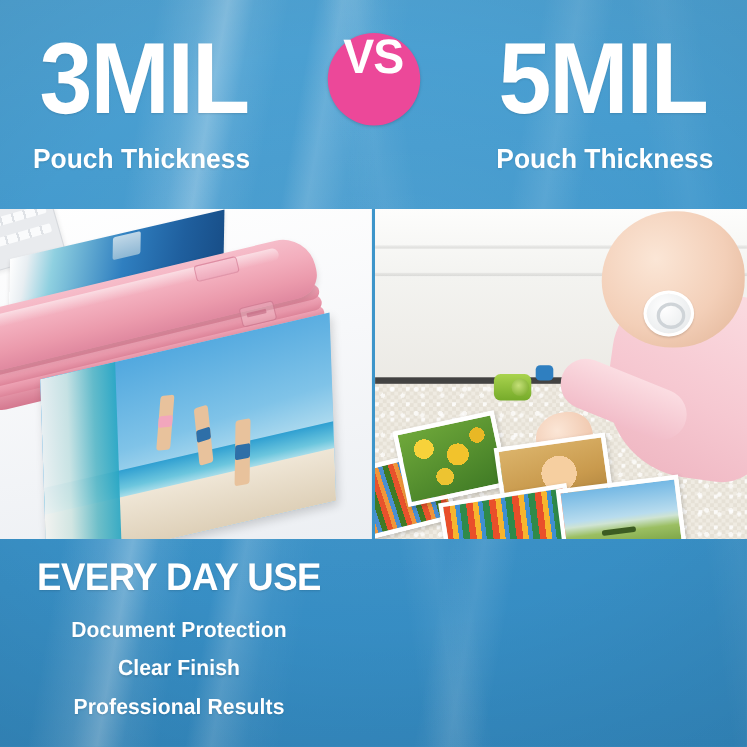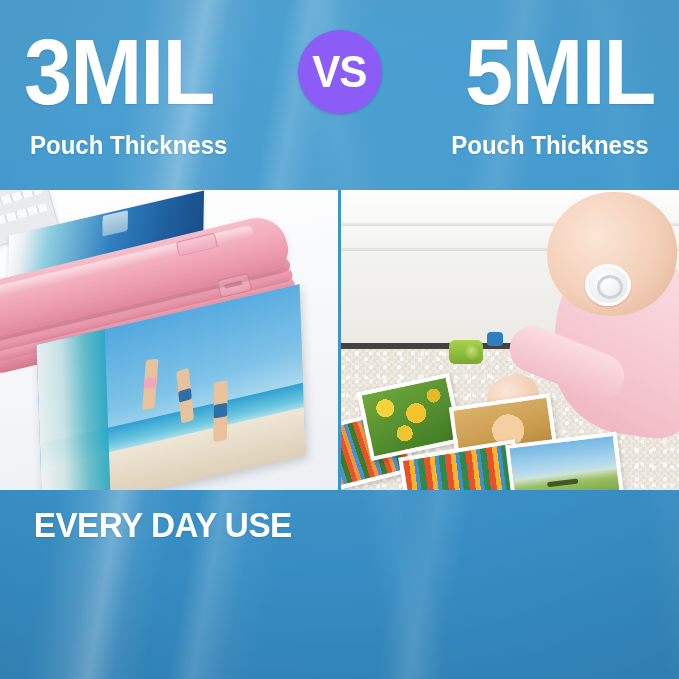--- a/index.html
+++ b/index.html
@@ -69,43 +69,43 @@
     left: 0; top: 0;
     width: 679px; height: 190px;
   }
   .hdr-row {
     position: absolute;
     left: 0; top: 24px;
     width: 679px; height: 96px;
     display: flex;
     align-items: center;
     justify-content: space-between;
-    padding: 0 24px;
+    padding: 0 36px;
     box-sizing: border-box;
   }
   .mil {
     font-family: "Liberation Sans", sans-serif;
     font-weight: bold;
     font-size: 92px;
     line-height: 96px;
     color: #ffffff;
     letter-spacing: -2px;
     transform: scaleX(0.94);
     white-space: nowrap;
     text-shadow: 0 1px 2px rgba(0,0,0,0.13);
   }
   .mil-left  { transform-origin: left center;  }
   .mil-right { transform-origin: right center; }
 
   .vs-badge {
     width: 84px; height: 84px;
     border-radius: 50%;
-    background: #8b5cf6;
+    background: #ec4899;
     display: flex;
-    align-items: center;
+    align-items: flex-start;
     justify-content: center;
     flex: 0 0 auto;
     box-shadow: 0 1px 3px rgba(0,0,0,0.18);
   }
   .vs-badge span {
     font-family: "Liberation Sans", sans-serif;
     font-weight: bold;
     font-size: 44px;
     line-height: 44px;
     color: #ffffff;
@@ -552,19 +552,24 @@
       <div class="card card-landscape"></div>
     </div>
 
   </div>
 
   <div class="footer">
     <div class="foot-cols">
 
       <div class="foot-col left">
         <div class="foot-title">EVERY DAY USE</div>
+        <ul class="foot-list">
+          <li>Document Protection</li>
+          <li>Clear Finish</li>
+          <li>Professional Results</li>
+        </ul>
       </div>
 
 
     </div>
   </div>
 
 </div>
 
 </body></html>

